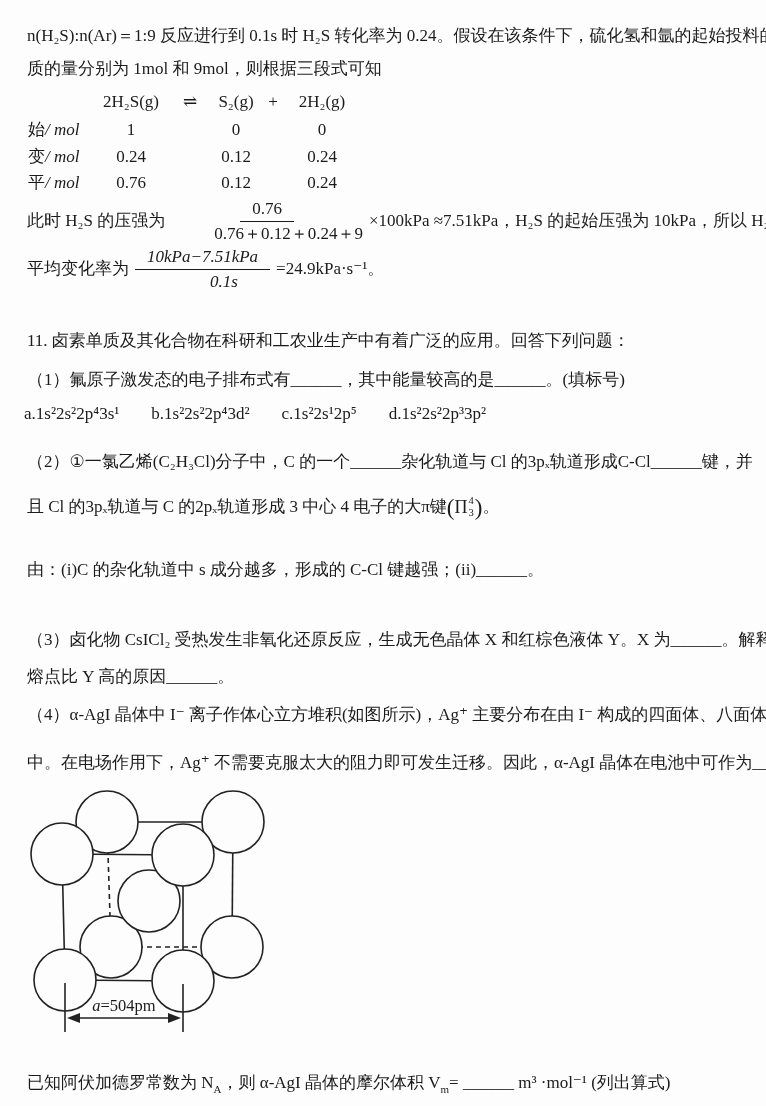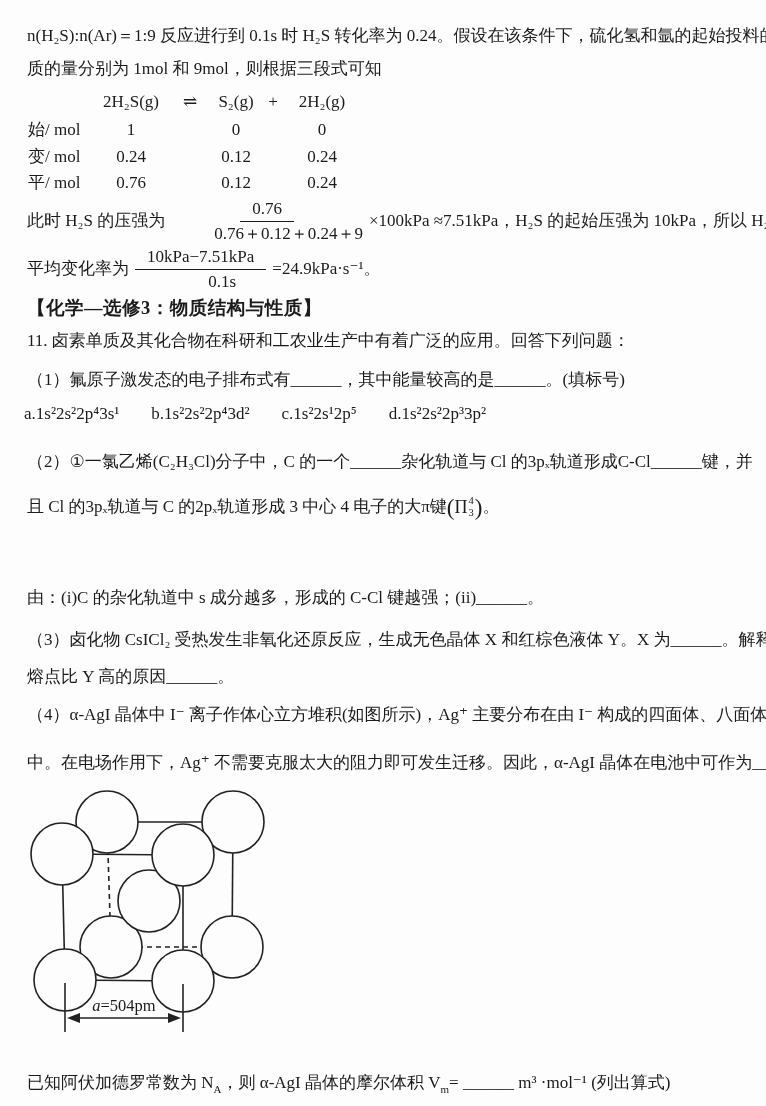--- a/index.html
+++ b/index.html
@@ -5,21 +5,21 @@
   html,body { margin:0; padding:0; background:#e8e8e8; }
   .page {
     position:relative; width:766px; height:1106px; margin:0 auto;
     background:#fdfdfd; color:#1b1b1b; overflow:hidden;
     font-family:"Liberation Serif","DejaVu Serif","DejaVu Sans",serif;
     font-size:17px; line-height:1.35;
   }
   .line { position:absolute; left:27px; white-space:nowrap; }
   .cell { position:absolute; transform:translateX(-50%); white-space:nowrap; }
   .rowlabel { position:absolute; left:28px; white-space:nowrap; }
-  .it { }
+  .it { font-style:italic; }
   .calc { position:absolute; left:27px; display:flex; align-items:center; white-space:nowrap; }
   .frac { display:inline-flex; flex-direction:column; align-items:center; margin:0 6px; line-height:1.3; }
   .frac .num { border-bottom:1.4px solid #1b1b1b; padding:0 12px 1px; }
   .frac .den { padding-top:1px;margin-left:43px; }
   .hdr { font-weight:bold; font-size:18.5px; letter-spacing:0.5px; }
   .opts { display:flex; gap:32px; }
   .stack { display:inline-flex; flex-direction:column; align-items:center; font-size:10.5px; line-height:1.15; margin:0 1px; }
   .bigparen { font-size:23px; line-height:1; font-weight:400; }
   .pisym { font-size:18px; }
   .subch { font-size:11px; vertical-align:-5px; }
@@ -68,21 +68,20 @@
 
   <div class="calc" style="top:246px">
     <span>平均变化率为</span>
     <span class="frac">
       <span class="num it">10kPa−7.51kPa</span>
       <span class="den it">0.1s</span>
     </span>
     <span>=24.9kPa·s⁻¹。</span>
   </div>
 
-  <div class="line hdr" style="top:296px">【化学—选修3：物质结构与性质】</div>
 
   <div class="line" style="top:330px">11. 卤素单质及其化合物在科研和工农业生产中有着广泛的应用。回答下列问题：</div>
 
   <div class="line" style="top:369px">（1）氟原子激发态的电子排布式有______，其中能量较高的是______。(填标号)</div>
   <div class="line opts" style="top:403px;left:24px">
     <span>a.1s²2s²2p⁴3s¹</span>
     <span>b.1s²2s²2p⁴3d²</span>
     <span>c.1s²2s¹2p⁵</span>
     <span>d.1s²2s²2p³3p²</span>
   </div>
@@ -92,21 +91,21 @@
     <span>且 Cl 的3pₓ轨道与 C 的2pₓ轨道形成 3 中心 4 电子的大π键</span>
     <span class="bigparen">(</span>
     <span class="pisym">Π</span>
     <span class="stack">
       <span>4</span>
       <span>3</span>
     </span>
     <span class="bigparen">)</span>
     <span>。</span>
   </div>
-  <div class="line" style="top:587px">由：(i)C 的杂化轨道中 s 成分越多，形成的 C-Cl 键越强；(ii)______。</div>
+  <div class="line" style="top:559px">由：(i)C 的杂化轨道中 s 成分越多，形成的 C-Cl 键越强；(ii)______。</div>
 
   <div class="line" style="top:629px">（3）卤化物 CsICl₂ 受热发生非氧化还原反应，生成无色晶体 X 和红棕色液体 Y。X 为______。解释 X 的</div>
   <div class="line" style="top:666px">熔点比 Y 高的原因______。</div>
 
   <div class="line" style="top:704px">（4）α-AgI 晶体中 I⁻ 离子作体心立方堆积(如图所示)，Ag⁺ 主要分布在由 I⁻ 构成的四面体、八面体等空隙</div>
   <div class="line" style="top:752px">中。在电场作用下，Ag⁺ 不需要克服太大的阻力即可发生迁移。因此，α-AgI 晶体在电池中可作为______。</div>
 
   <svg style="position:absolute;left:25px;top:783px" width="245" height="262" viewBox="0 0 245 262">
     <g stroke="#222" stroke-width="1.6" fill="none">
 

